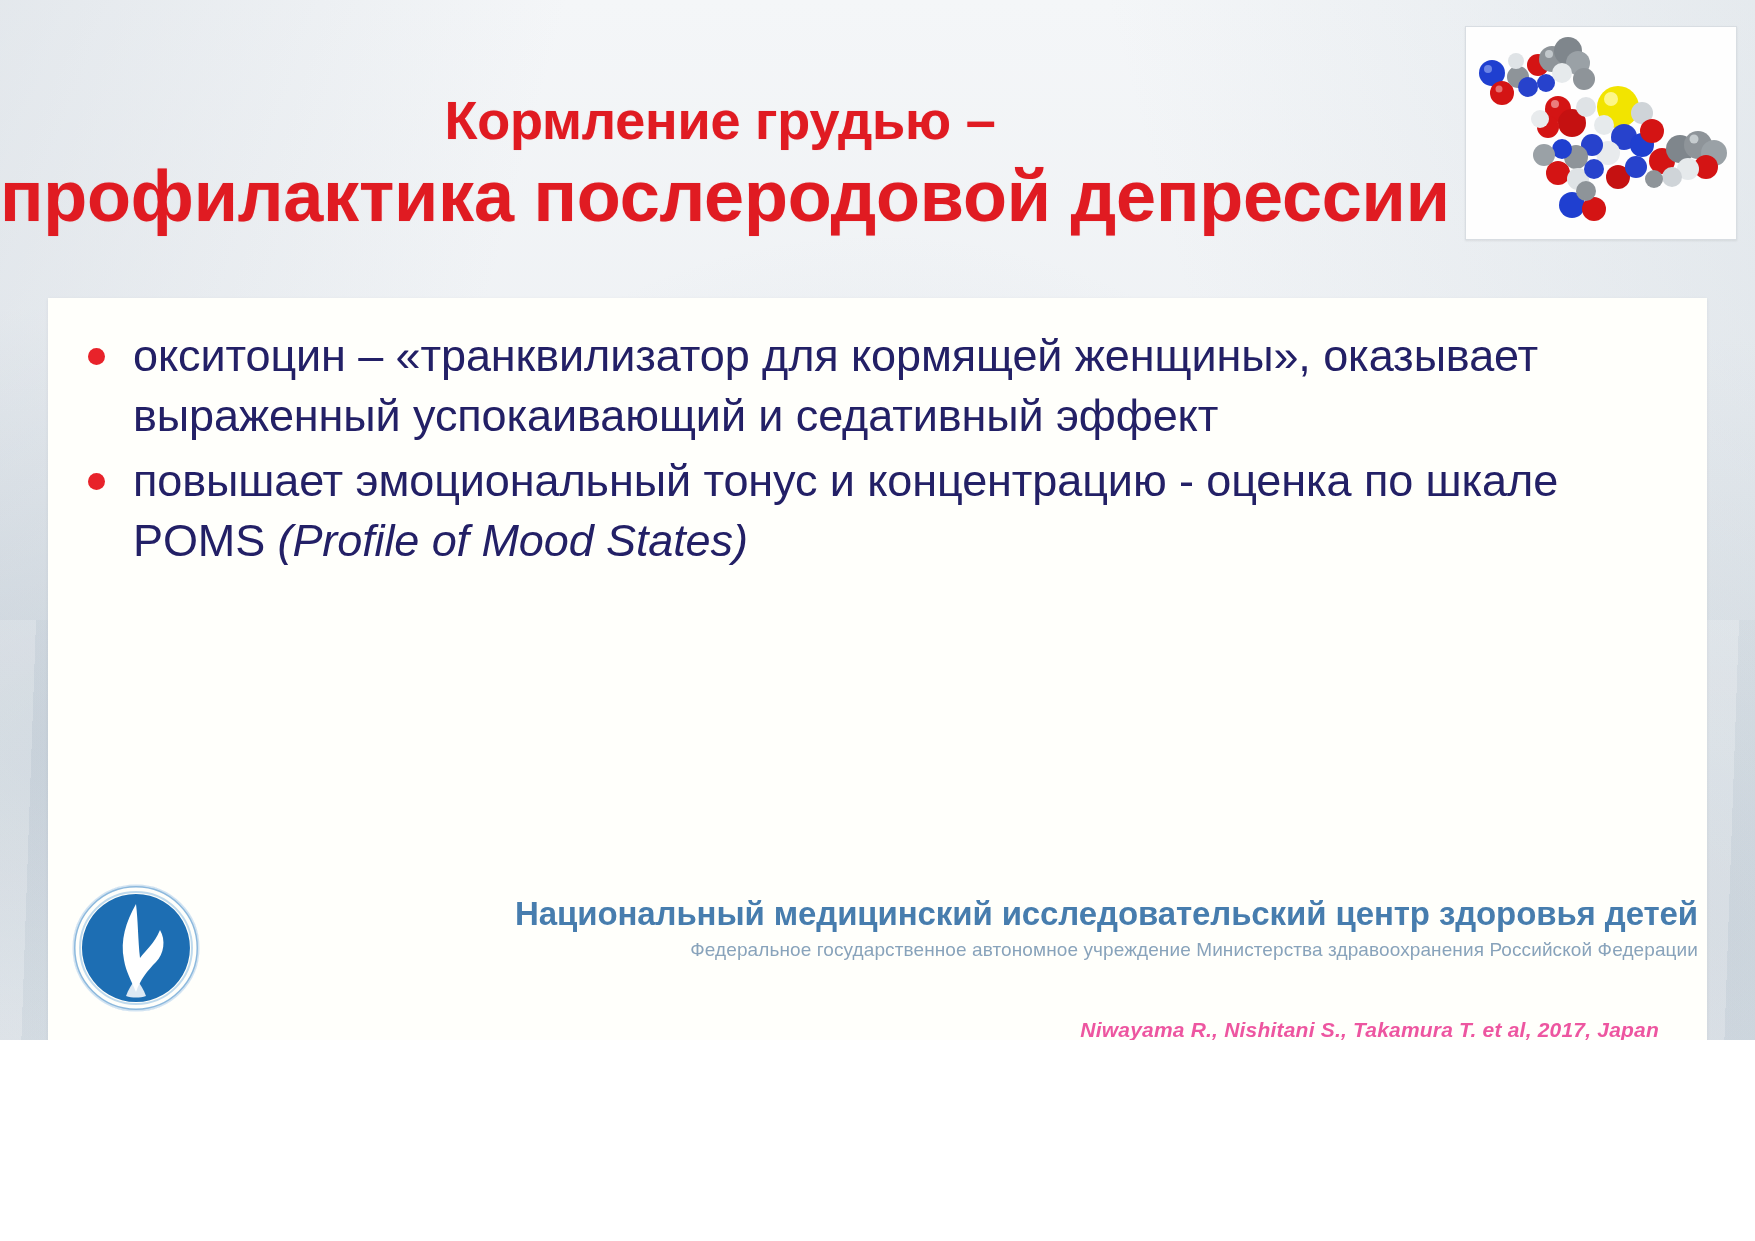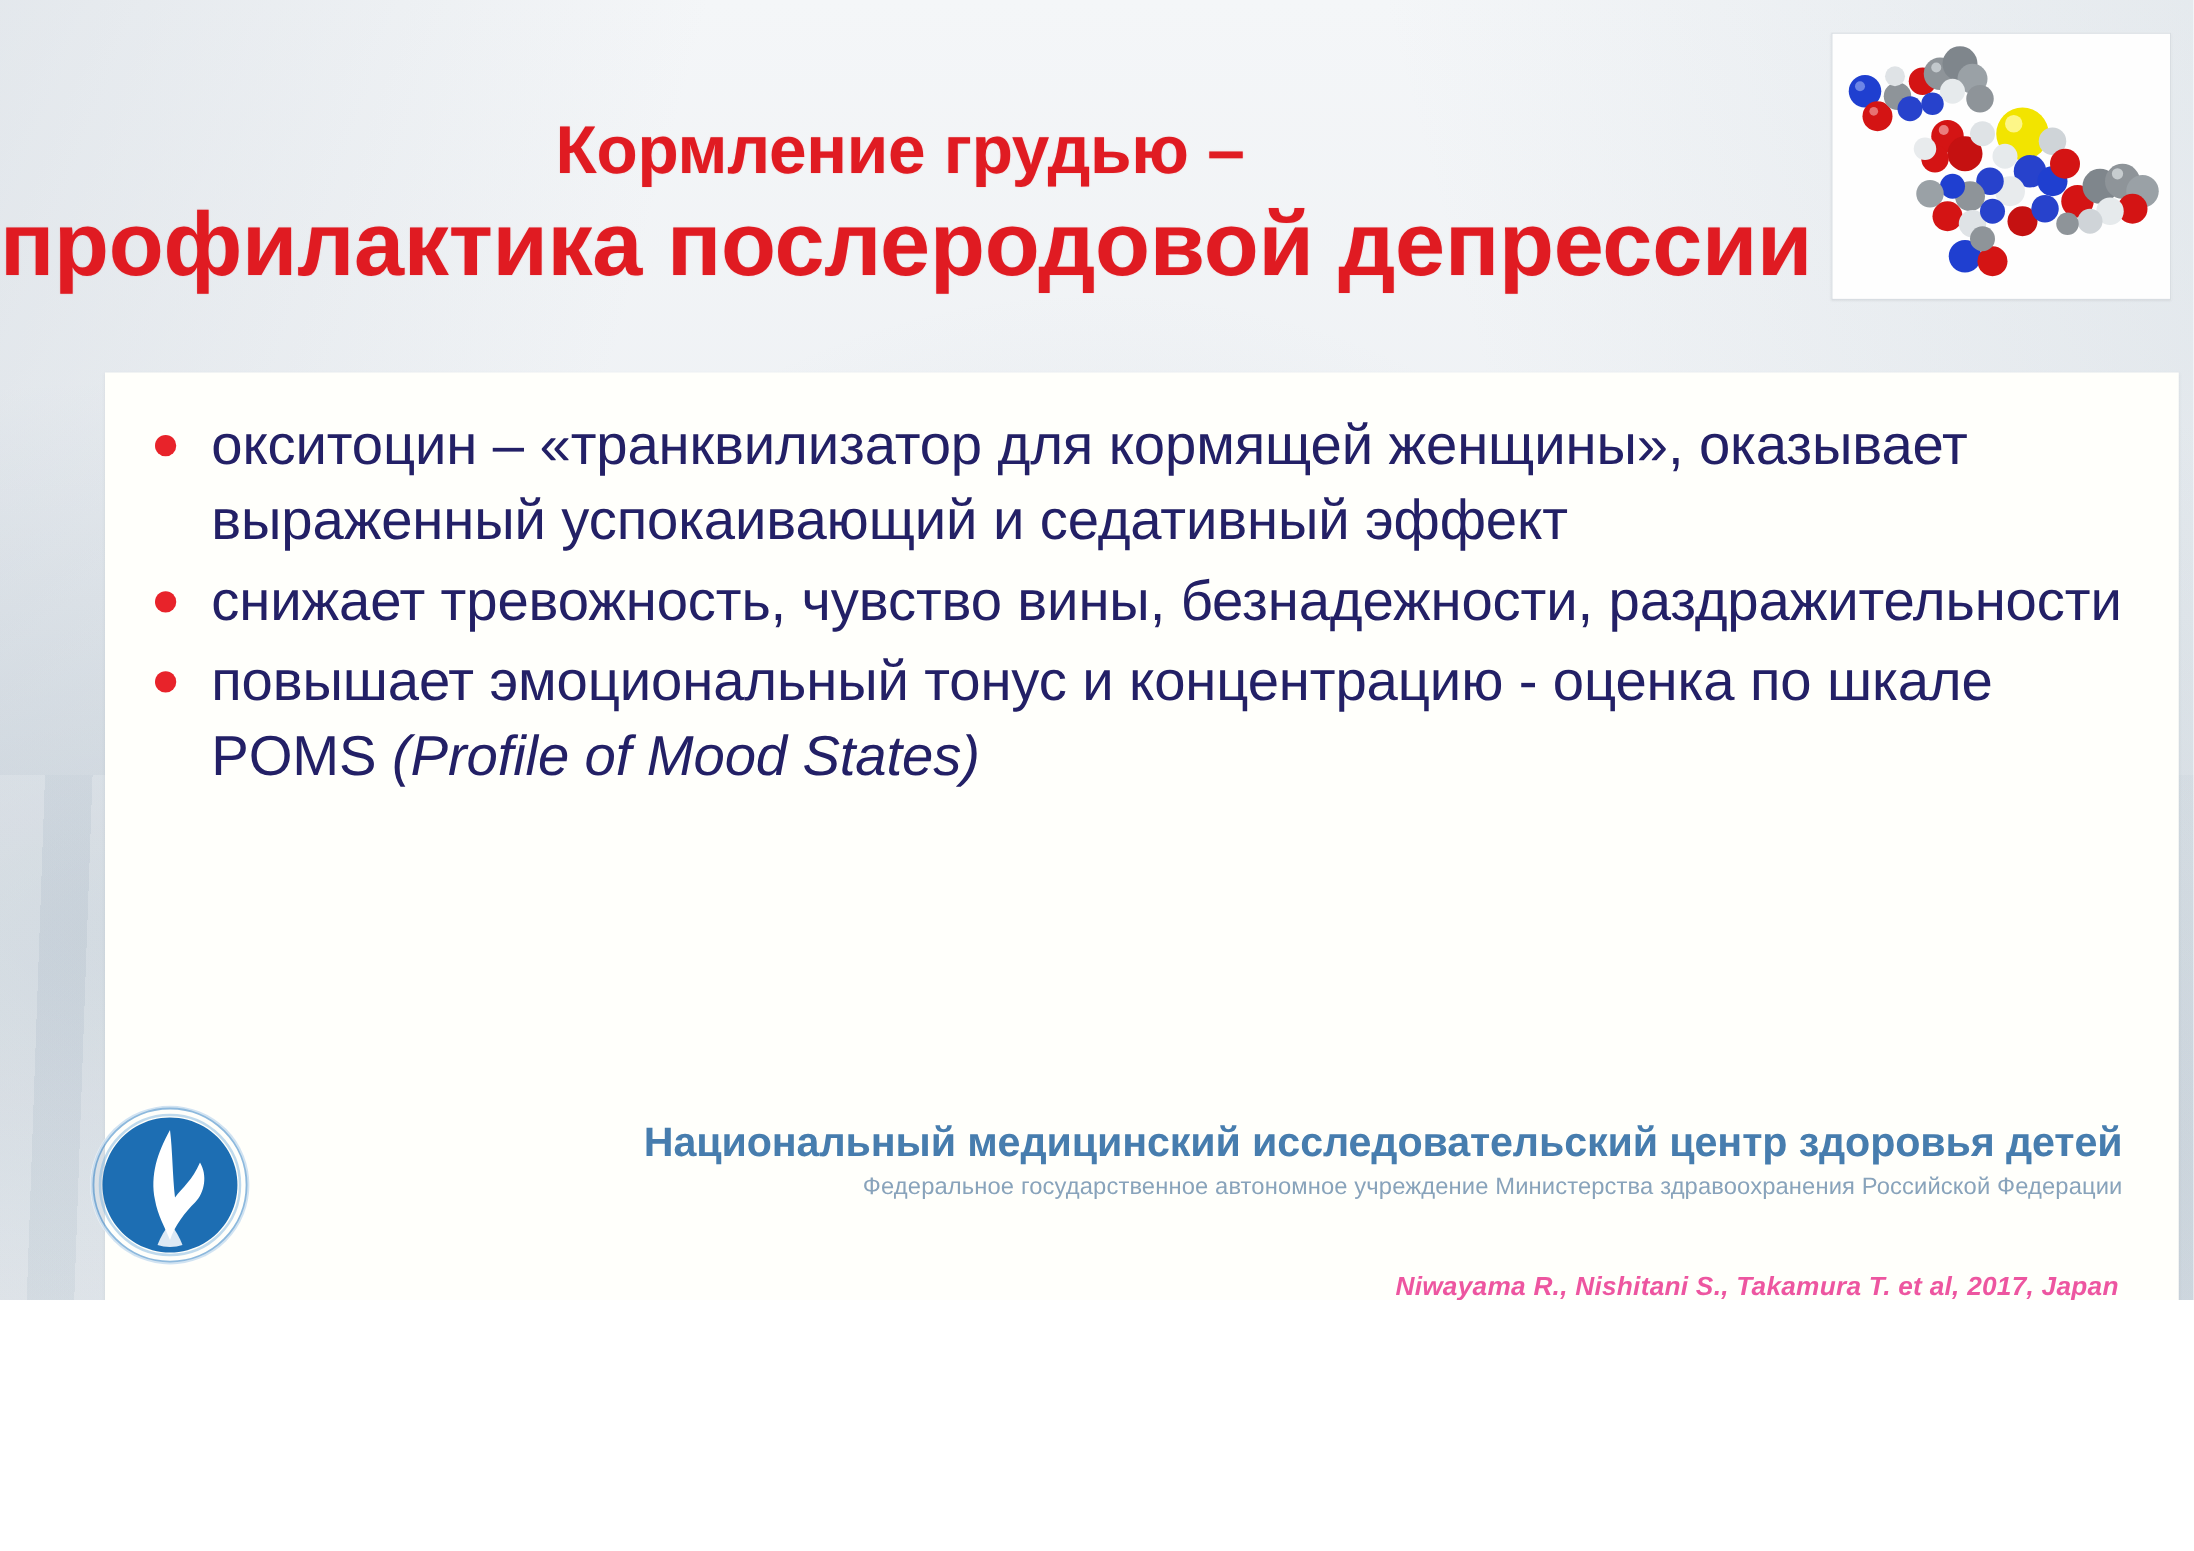--- a/index.html
+++ b/index.html
@@ -89,21 +89,20 @@
   
   .content-panel {
     position: absolute;
     left: 48px;
     top: 298px;
     width: 1659px;
     height: 760px;
     background: #fffffb;
     box-shadow: 0 1px 3px rgba(90,100,110,0.10);
     z-index: 4;
-    margin-left: 36px;
   }
 
   .bullets {
     position: absolute;
     left: 18px;
     top: 28px;
     width: 1620px;
   }
   .bullet-row {
     display: flex;
@@ -260,24 +259,20 @@
   </div>
 
   <div class="content-panel">
     <div class="bullets">
 
       <div class="bullet-row">
         <span class="bullet-dot"></span>
         <span class="bullet-text">окситоцин – «транквилизатор для кормящей женщины», оказывает выраженный успокаивающий и седативный эффект</span>
       </div>
 
-      <div class="bullet-row">
-        <span class="bullet-dot"></span>
-        <span class="bullet-text">снижает тревожность, чувство вины, безнадежности, раздражительности</span>
-      </div>
 
       <div class="bullet-row">
         <span class="bullet-dot"></span>
         <span class="bullet-text"><span>повышает эмоциональный тонус и концентрацию  - оценка по шкале POMS </span><span class="italic">(Profile of Mood States)</span></span>
       </div>
 
     </div>
 
     <div class="citation">Niwayama R., Nishitani S., Takamura T. et al, 2017, Japan</div>
   </div>

